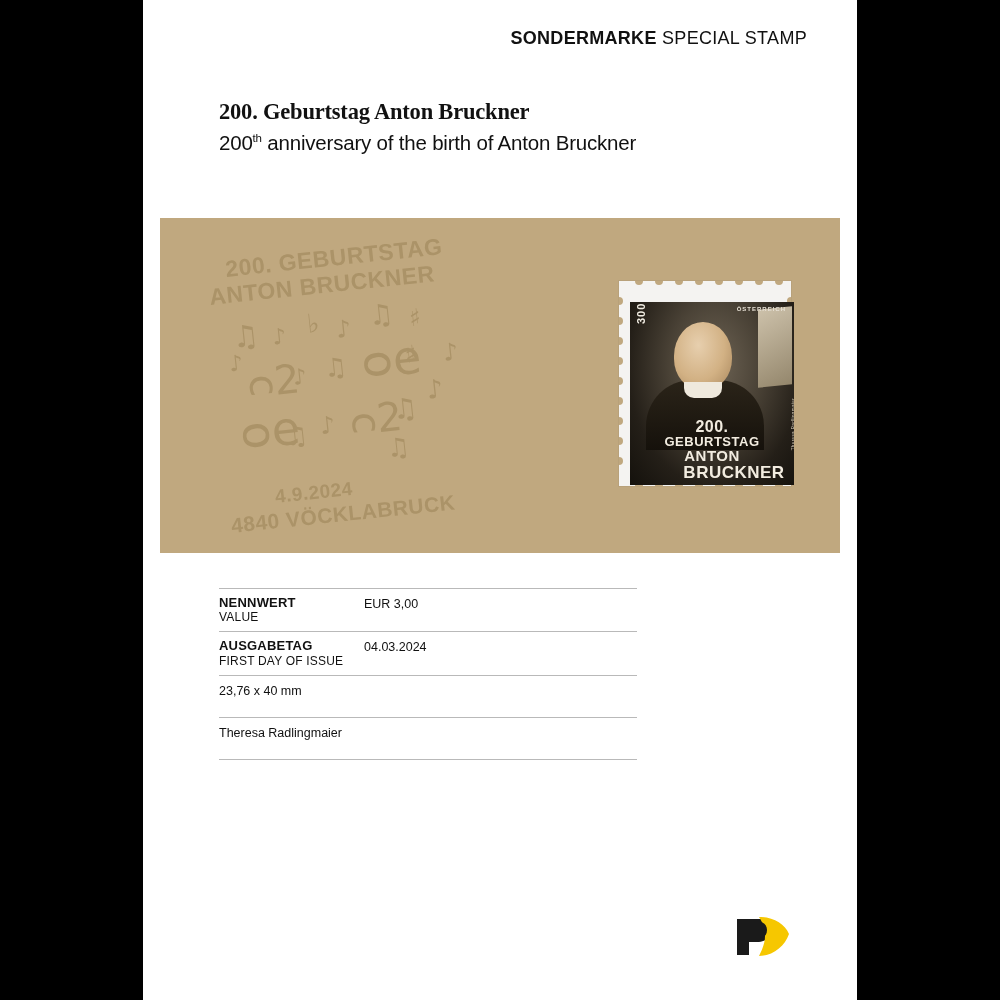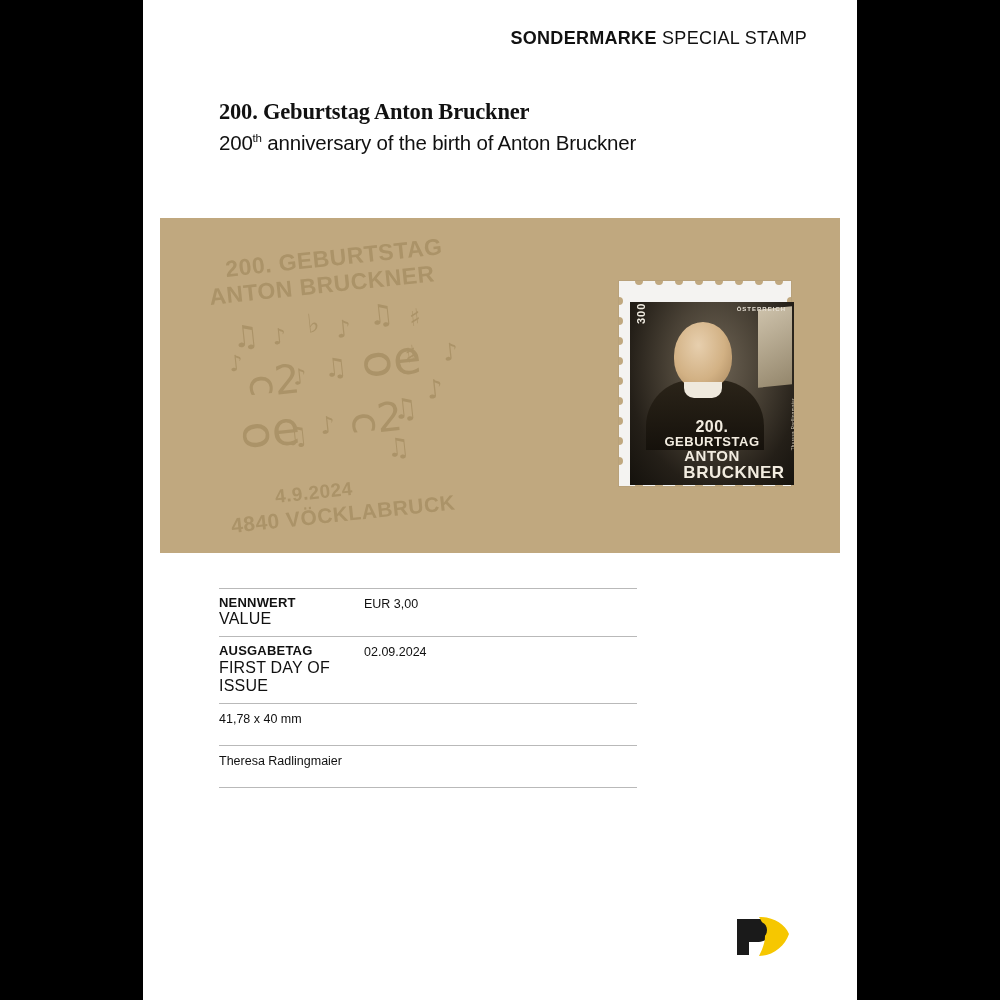--- a/index.html
+++ b/index.html
@@ -231,21 +231,21 @@
   }
   .spec-label .de {
     display: block;
     font-size: 13px;
     font-weight: bold;
     letter-spacing: 0.2px;
     color: #111;
   }
   .spec-label .en {
     display: block;
-    font-size: 16px;
+    font-size: 12px;
     font-weight: normal;
     letter-spacing: 0.2px;
     color: #111;
   }
   .spec-value {
     font-size: 12.5px;
     color: #111;
     line-height: 1.35;
     padding-top: 1px;
   }
@@ -377,26 +377,26 @@
         <div class="spec-value">
           <div>EUR 3,00</div>
         </div>
       </div>
       <div class="spec-row">
         <div class="spec-label">
           <span class="de">AUSGABETAG</span>
           <span class="en">FIRST DAY OF ISSUE</span>
         </div>
         <div class="spec-value">
-          <div>02.09.2024</div>
+          <div>04.03.2024</div>
         </div>
       </div>
       <div class="spec-row">
         <div class="spec-value">
-          <div>41,78 x 40 mm</div>
+          <div>23,76 x 40 mm</div>
         </div>
       </div>
       <div class="spec-row">
         <div class="spec-value">
           <div>Theresa Radlingmaier</div>
         </div>
       </div>
     </div>
 
   <svg class="logo" viewBox="0 0 62 42">

